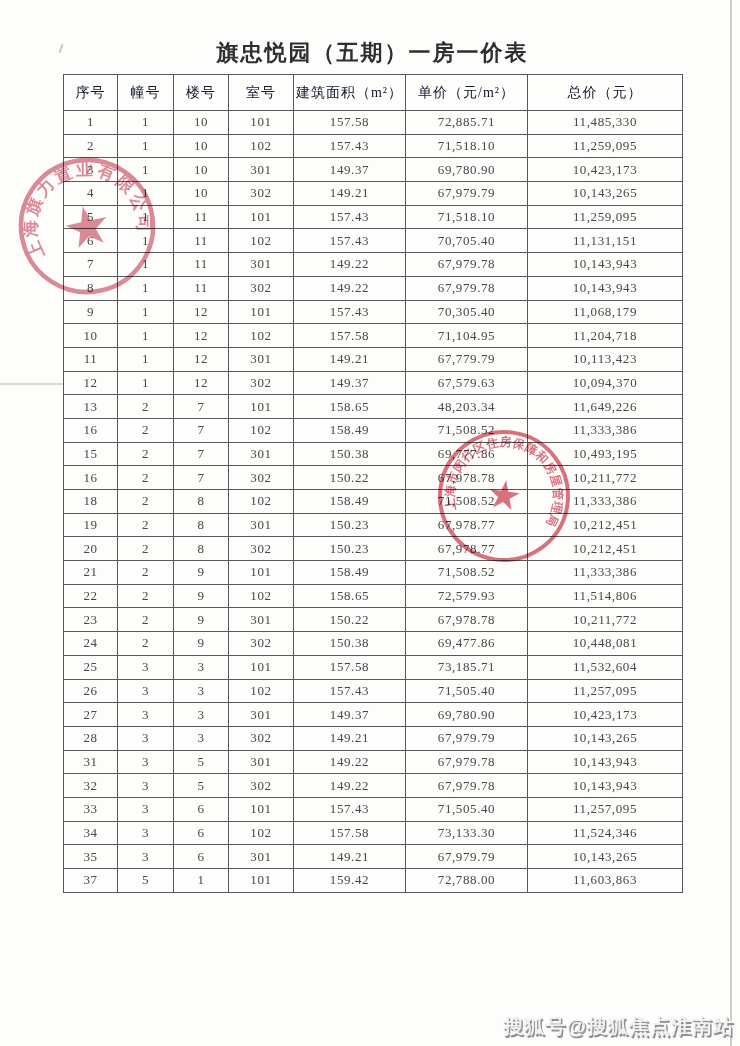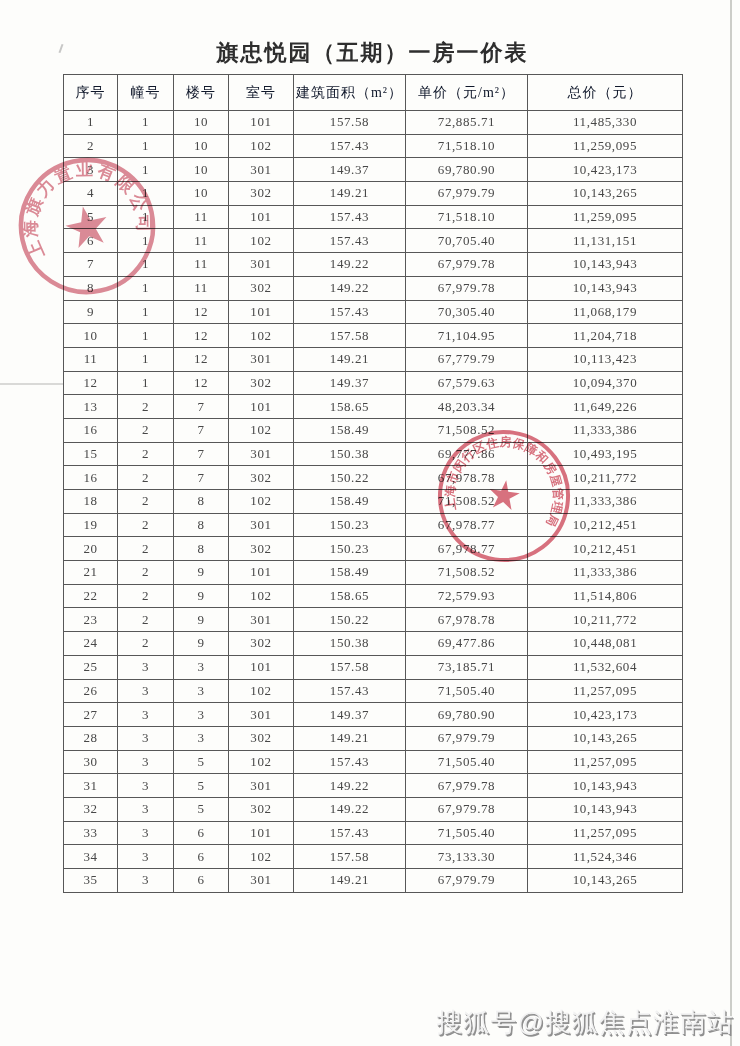--- a/index.html
+++ b/index.html
@@ -32,21 +32,21 @@
   .seal { position:absolute; opacity:0.8; mix-blend-mode:multiply; filter:blur(0.3px); }
   .seal-company { left:10px; top:148px; }
   .seal-gov { left:430px; top:418px; }
   .seal-text { font-family:"Liberation Serif","DejaVu Serif",serif; font-weight:bold; }
   .seal-text-company { font-size:17px; letter-spacing:3px; }
   .seal-text-gov { font-size:12px; letter-spacing:0.5px; }
 
   .watermark {
     position:absolute; right:6px; bottom:6px;
     font-family:"Liberation Sans","DejaVu Sans",sans-serif;
-    font-size:26px; font-weight:normal; letter-spacing:1px;
+    font-size:20px; font-weight:bold; letter-spacing:1px;
     color:#f2f2f2;
     text-shadow:1.5px 1.5px 0 #8f8f8f, -0.5px -0.5px 0 #ffffff, 0.5px 0.5px 0 #a5a5a5;
   }
 
   .page-edge-line {
     position:absolute; left:730px; top:0; width:2px; height:1046px;
     background:#cccdc8;
   }
   .scan-line-left {
     position:absolute; left:0; top:383px; width:63px; height:2px;
@@ -325,29 +325,20 @@
         <tr>
           <td>28</td>
           <td>3</td>
           <td>3</td>
           <td>302</td>
           <td>149.21</td>
           <td>67,979.79</td>
           <td>10,143,265</td>
         </tr>
         <tr>
-          <td>30</td>
-          <td>3</td>
-          <td>5</td>
-          <td>102</td>
-          <td>157.43</td>
-          <td>71,505.40</td>
-          <td>11,257,095</td>
-        </tr>
-        <tr>
           <td>31</td>
           <td>3</td>
           <td>5</td>
           <td>301</td>
           <td>149.22</td>
           <td>67,979.78</td>
           <td>10,143,943</td>
         </tr>
         <tr>
           <td>32</td>
@@ -377,20 +368,29 @@
           <td>11,524,346</td>
         </tr>
         <tr>
           <td>35</td>
           <td>3</td>
           <td>6</td>
           <td>301</td>
           <td>149.21</td>
           <td>67,979.79</td>
           <td>10,143,265</td>
+        </tr>
+        <tr>
+          <td>37</td>
+          <td>5</td>
+          <td>1</td>
+          <td>101</td>
+          <td>159.42</td>
+          <td>72,788.00</td>
+          <td>11,603,863</td>
         </tr>
       </tbody>
   </table>
 
   <svg class="seal seal-company" width="160" height="160" viewBox="0 0 160 160">
     <g transform="rotate(-12 77 78)">
       <circle cx="77" cy="78" r="66" fill="none" stroke-width="4.5" stroke="#d46e7e"></circle>
       <polygon points="77,58 81.9,73.2 97.9,73.2 85,82.6 89.9,97.8 77,88.4 64.1,97.8 69,82.6 56.1,73.2 72.1,73.2" fill="#d46e7e"></polygon>
       <defs>
         <path id="arc-company" d="M 30.8 99.6 A 51 51 0 1 1 123.2 99.6" fill="none"></path>

